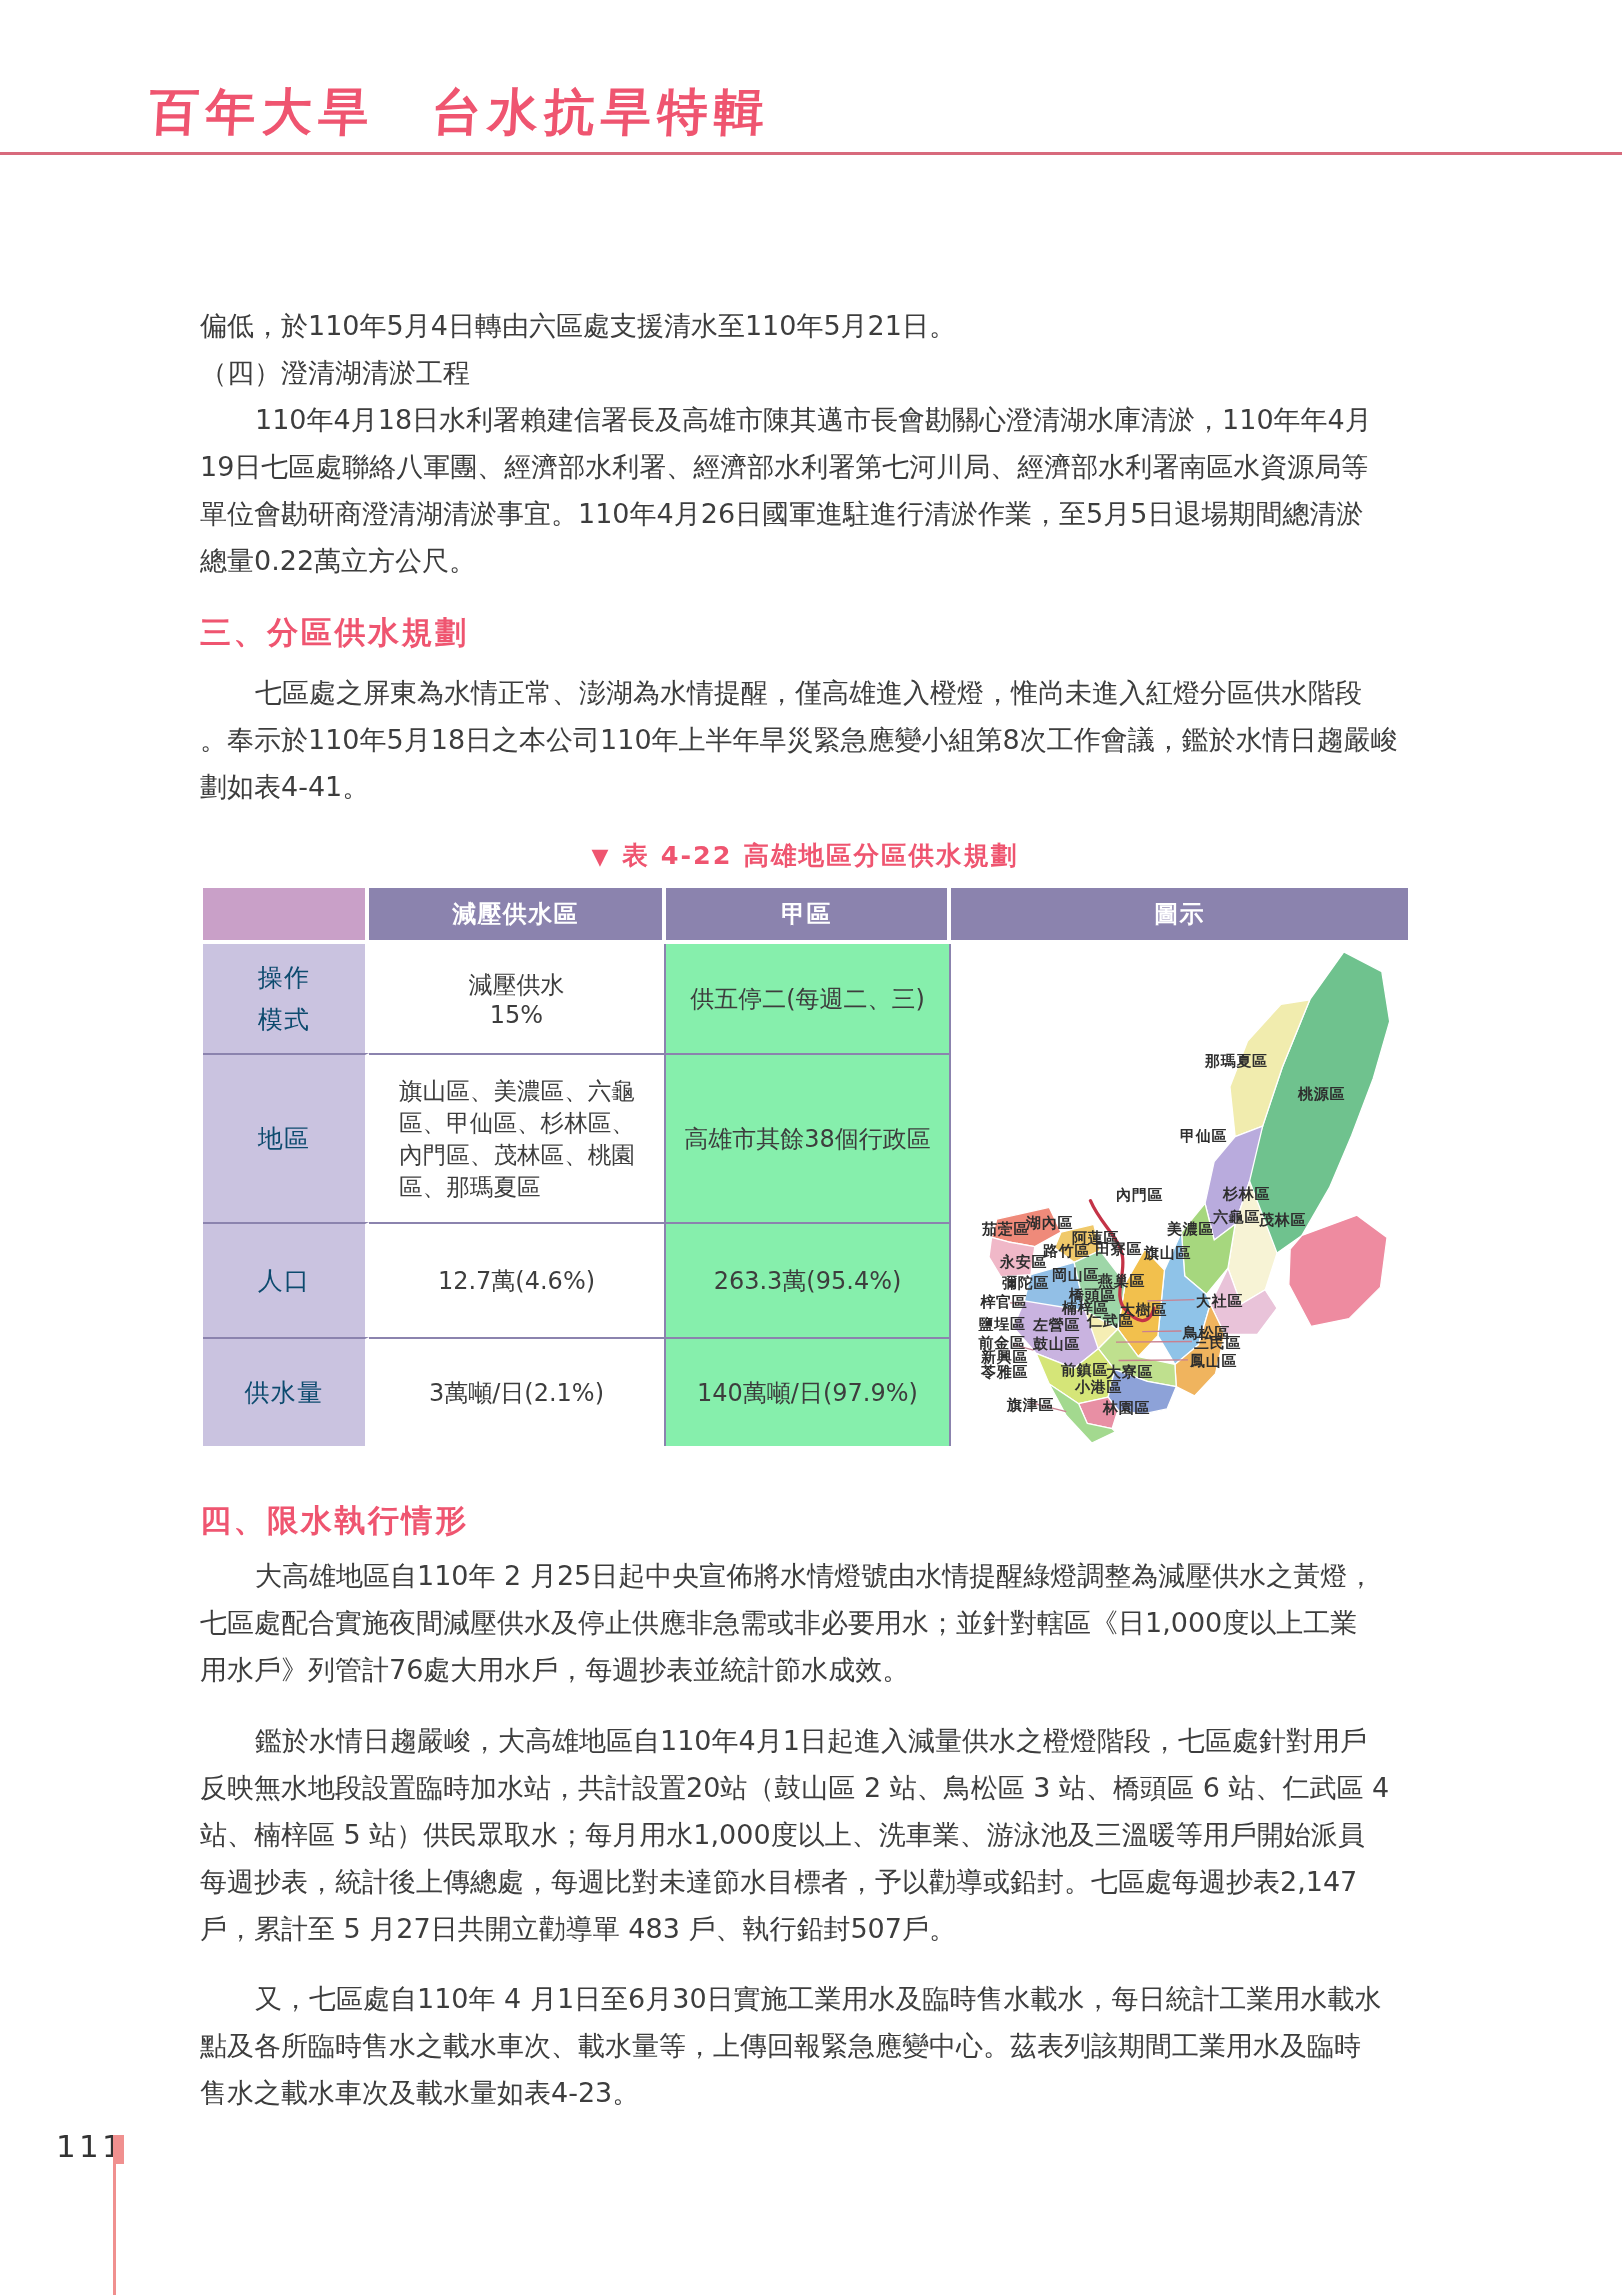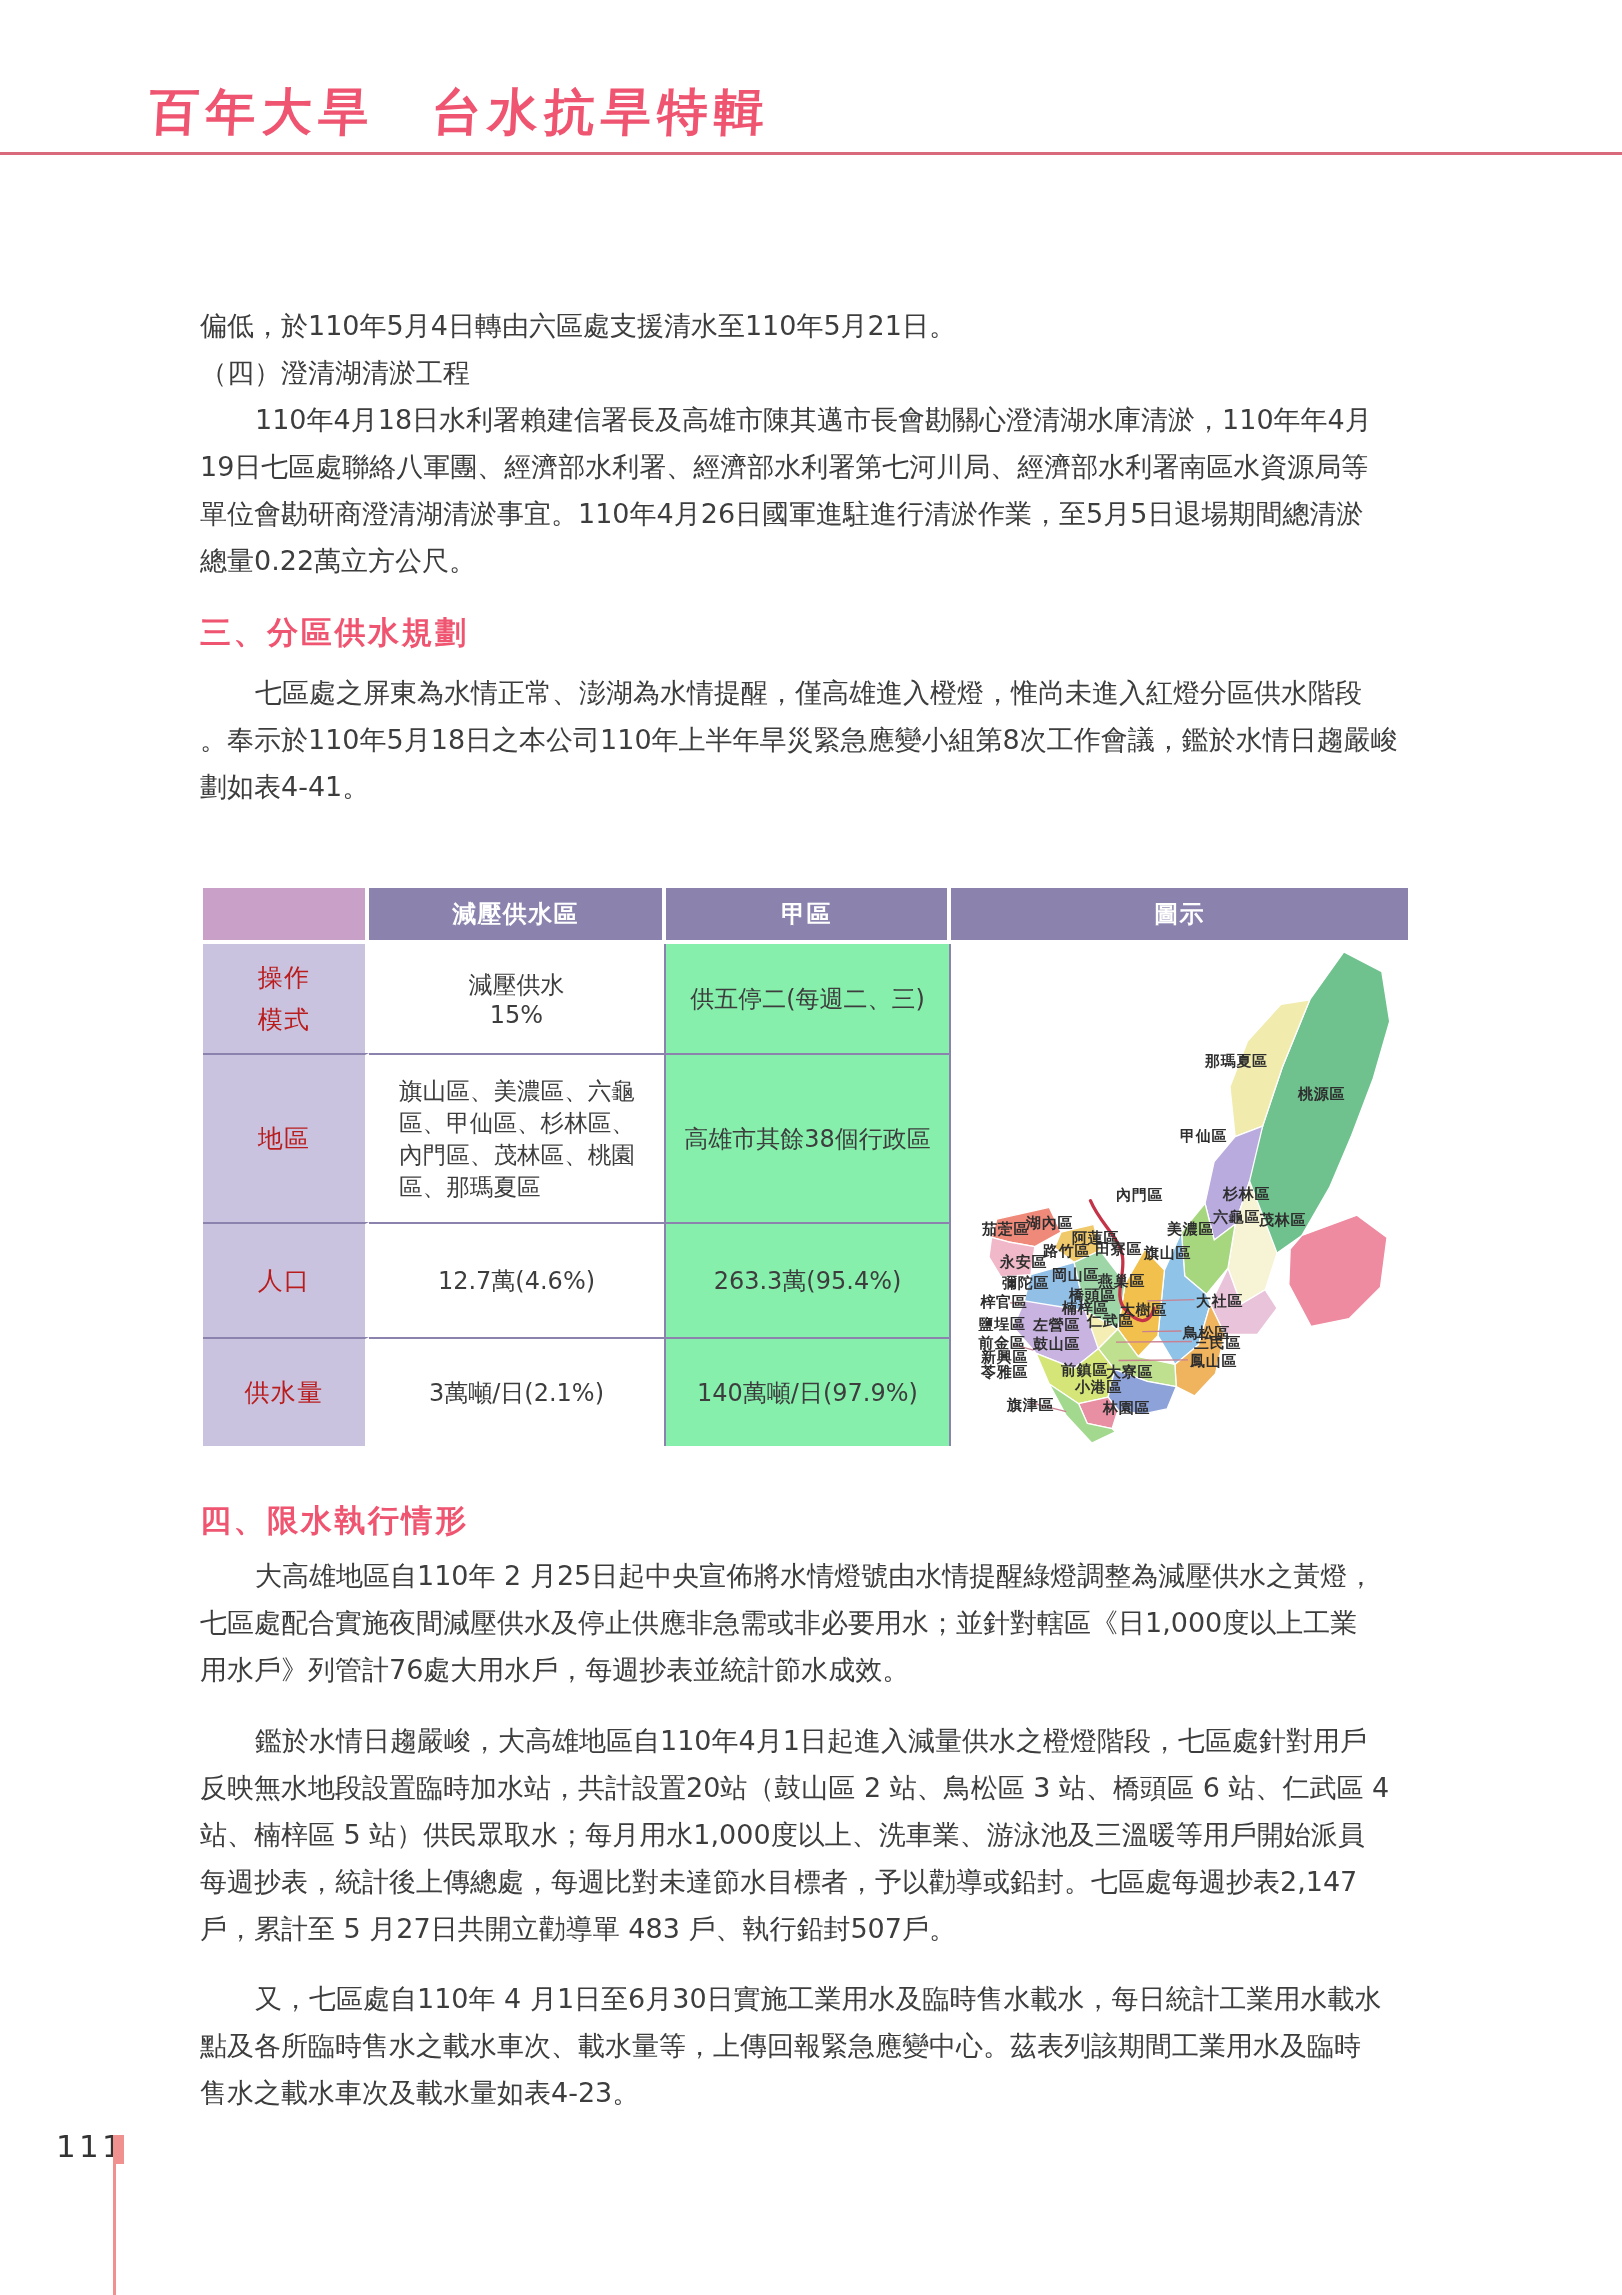--- a/index.html
+++ b/index.html
@@ -45,21 +45,21 @@
     position:absolute;left:203px;top:888px;
     display:grid;
     grid-template-columns:166px 297px 285px 457px;
     grid-template-rows:56px 109px 169px 115px 109px;
     font-size:24px;
   }
   .cell{display:flex;flex-direction:column;justify-content:center;align-items:center;text-align:center;}
   .th{background:var(--tbl-head);color:#fff;font-weight:bold;border-bottom:4.6px solid #fff;letter-spacing:1.3px;}
   .th-gap{border-right:4.6px solid #fff;}
   .corner{background:var(--corner);border-right:4.6px solid #fff;border-bottom:4.6px solid #fff;}
-  .rh{background:var(--lav);border-right:4.6px solid #fff;color:#b91c1c;font-size:25px;letter-spacing:1.3px;line-height:42px;}
+  .rh{background:var(--lav);border-right:4.6px solid #fff;color:#0c4a6e;font-size:25px;letter-spacing:1.3px;line-height:42px;}
   .c2{background:#fff;border-right:2px solid var(--grid);}
   .c3{background:#86efac;border-right:2px solid var(--grid);}
   .bt{border-top:2.6px solid var(--grid);}
   .cell.left-list{align-items:flex-start;padding-left:30px;text-align:left;font-size:23.6px;}
   .mode-lines{line-height:42px;}
 
   .map-cell{
     grid-column:4;grid-row:2/6;background:#fff;position:relative;overflow:hidden;padding-left:12px;
   }
   .map-cell svg{position:absolute;left:0;top:0;}
@@ -100,20 +100,23 @@
   <div class="sec-head" style="top:612px;">三、分區供水規劃</div>
 
   <div class="textcol" style="top:669px;">
       <div class="para ind">
         <div class="tline">七區處之屏東為水情正常、澎湖為水情提醒，僅高雄進入橙燈，惟尚未進入紅燈分區供水階段</div>
         <div class="tline">。奉示於110年5月18日之本公司110年上半年旱災緊急應變小組第8次工作會議，鑑於水情日趨嚴峻</div>
         <div class="tline">劃如表4-41。</div>
       </div>
     </div>
 
+  <div class="tbl-caption">
+    <span class="tri">▼</span><span>表 4-22  高雄地區分區供水規劃</span>
+  </div>
 
   <div class="tbl">
 
     <div class="cell corner"></div>
     <div class="cell th th-gap">減壓供水區</div>
     <div class="cell th th-gap">甲區</div>
     <div class="cell th">圖示</div>
 
     <div class="cell rh mode-lines">
         <div>操作</div>

